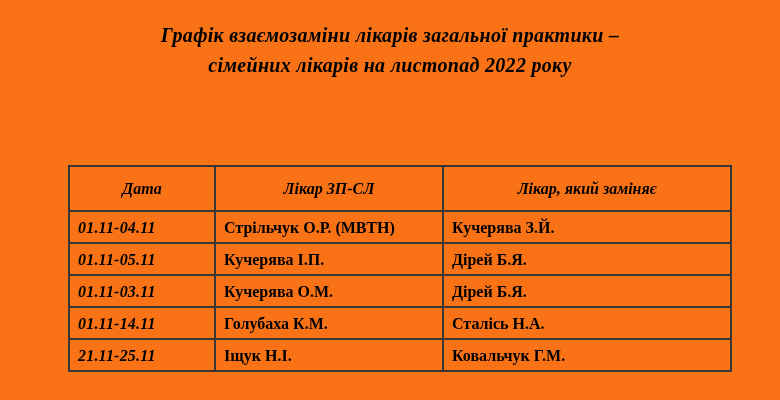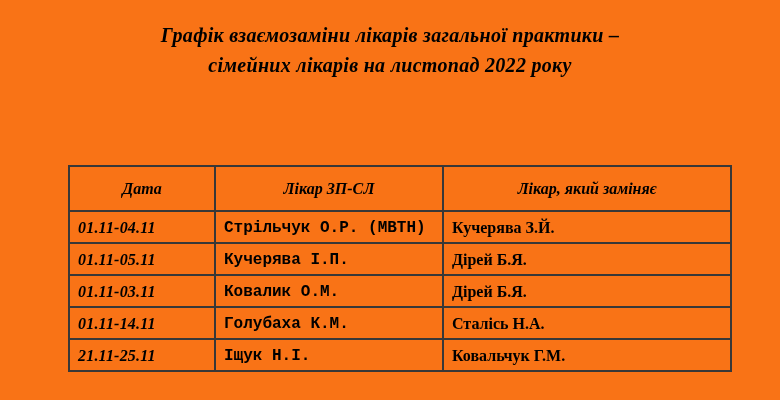--- a/index.html
+++ b/index.html
@@ -51,21 +51,21 @@
     vertical-align: middle;
     padding: 8px 4px;
   }
   table.schedule td {
     height: 28px;
     text-align: left;
     vertical-align: middle;
     padding: 2px 4px 0 8px;
   }
   td.cell-date { padding-left: 7px; letter-spacing: 0.2px; font-style: italic; }
-  td.cell-doctor { padding-left: 9px; font-family: Liberation Mono, monospace; }
+  td.cell-doctor { padding-left: 9px; }
   td.cell-substitute { padding-left: 12px; }
   .col-date { width: 146px; }
   .col-doctor { width: 228px; }
   .col-substitute { width: 288px; }
 </style>
 </head>
 <body>
 
 <div class="page">
 
@@ -93,21 +93,21 @@
         <td class="cell-doctor">Стрільчук О.Р. (МВТН)</td>
         <td class="cell-substitute">Кучерява З.Й.</td>
       </tr>
       <tr>
         <td class="cell-date">01.11-05.11</td>
         <td class="cell-doctor">Кучерява І.П.</td>
         <td class="cell-substitute">Дірей Б.Я.</td>
       </tr>
       <tr>
         <td class="cell-date">01.11-03.11</td>
-        <td class="cell-doctor">Ковалик О.М.</td>
+        <td class="cell-doctor">Кучерява О.М.</td>
         <td class="cell-substitute">Дірей Б.Я.</td>
       </tr>
       <tr>
         <td class="cell-date">01.11-14.11</td>
         <td class="cell-doctor">Голубаха К.М.</td>
         <td class="cell-substitute">Сталісь Н.А.</td>
       </tr>
       <tr>
         <td class="cell-date">21.11-25.11</td>
         <td class="cell-doctor">Іщук Н.І.</td>

